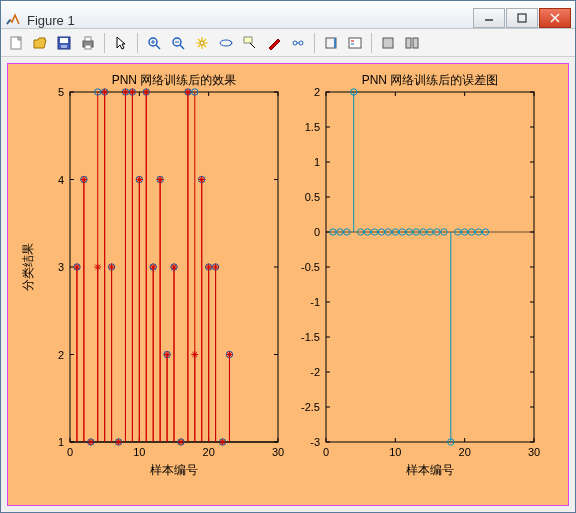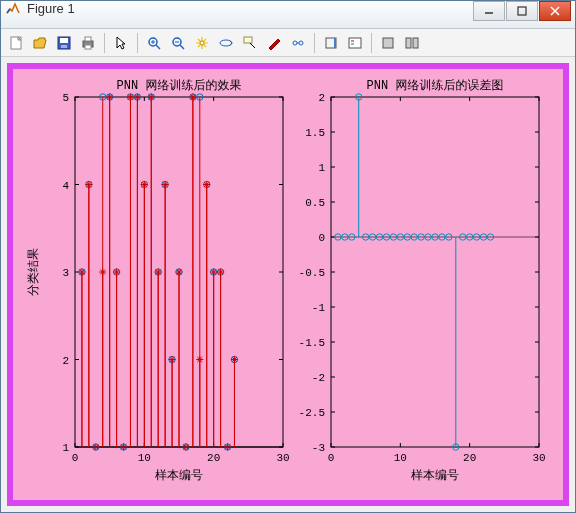--- a/index.html
+++ b/index.html
@@ -1,31 +1,31 @@
 <!DOCTYPE html>
 <html><head>
 <meta charset="utf-8">
 <style>
   * { box-sizing: border-box; margin: 0; padding: 0; }
   body { font-family: "Microsoft YaHei", Tahoma, sans-serif; font-size: 12px; background: #b8d8a8; }
   .window { width: 576px; height: 513px; background: #f0f0f0; border: 1px solid #5a7a9a; display: flex; flex-direction: column; }
-  .titlebar { height: 28px; background: linear-gradient(#fdfdfe, #e8edf3); display: flex; align-items: flex-start; padding: 0 4px; border-bottom: 1px solid #c0c8d0; }
+  .titlebar { height: 28px; background: linear-gradient(#fdfdfe, #e8edf3); display: flex; align-items: flex-end; padding: 0 4px; border-bottom: 1px solid #c0c8d0; }
   .app-icon { width: 16px; height: 16px; margin-right: 6px; }
   .title-text { flex: 1; color: #333; font-size: 13px; }
   .win-controls { display: flex; }
   .win-btn { width: 32px; height: 20px; margin-left: 1px; display: flex; align-items: center; justify-content: center; border: 1px solid #a8b0b8; background: linear-gradient(#f8f8f8,#e0e4e8); font-size: 11px; }
   .win-btn.close { background: linear-gradient(#f07860,#d04020); color: #fff; border-color: #a03010; }
   .menubar { height: 24px; background: #f4f4f4; display: flex; align-items: center; padding: 0 4px; gap: 10px; border-bottom: 1px solid #d0d0d0; }
   .menu-item { cursor: default; }
   .menu-arrow { margin-left: auto; font-size: 12px; color: #333; padding-right:4px;}
   .toolbar { height: 28px; background: #f4f4f4; display: flex; align-items: center; padding: 0 4px; gap: 2px; border-bottom: 1px solid #d0d0d0; }
   .tb-sep { width: 1px; height: 20px; background: #c0c0c0; margin: 0 3px; }
   .tb-btn { width: 22px; height: 22px; display: flex; align-items: center; justify-content: center; border: 1px solid transparent; }
   .figure-area { flex: 1; background: #f0f0f0; padding: 6px; }
-  .figure-box { width: 100%; height: 100%; background: #f9a8d4; border: 6px solid #d946ef; position: relative; font-family: Liberation Mono, monospace; }
+  .figure-box { width: 100%; height: 100%; background: #fdba74; border: 1px solid #d946ef; position: relative; }
   svg.plot { display: block; }
   .axis { stroke: #000; stroke-width: 1; fill: none; }
   .tick { stroke: #000; stroke-width: 1; }
   .tick-label { font-size: 11px; fill: #000; }
   .axis-label { font-size: 12px; fill: #000; }
   .chart-title { font-size: 12px; fill: #000; }
   .stem-line { stroke: #d00000; stroke-width: 1; }
   .stem-marker { fill: none; stroke: #0070c0; stroke-width: 1; }
   .stem-marker2 { fill: none; stroke: #d00000; stroke-width: 1; }
   .baseline { stroke: #000; stroke-width: 0.6; }

